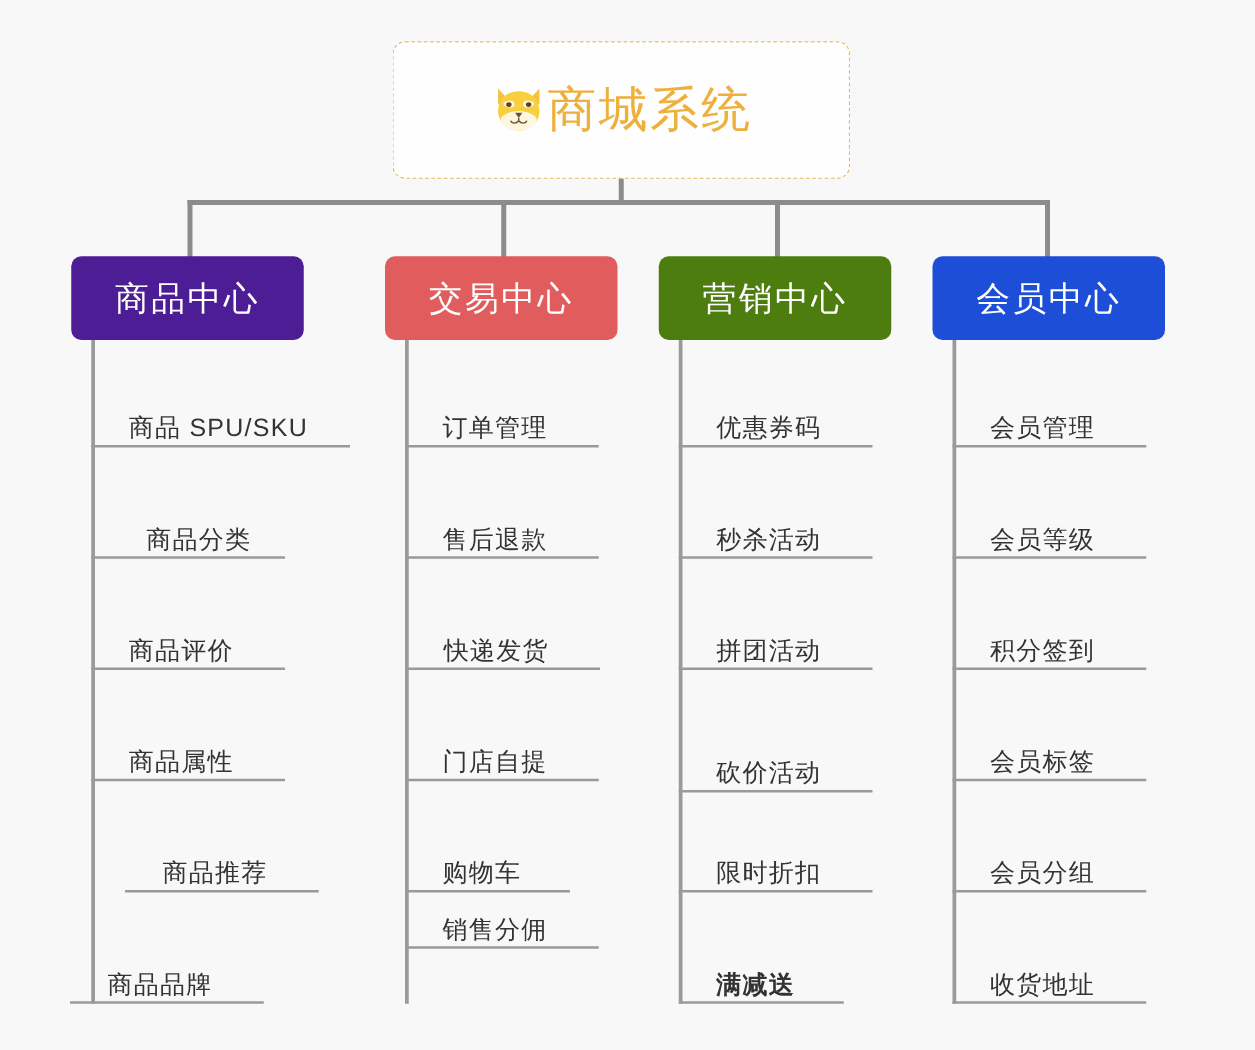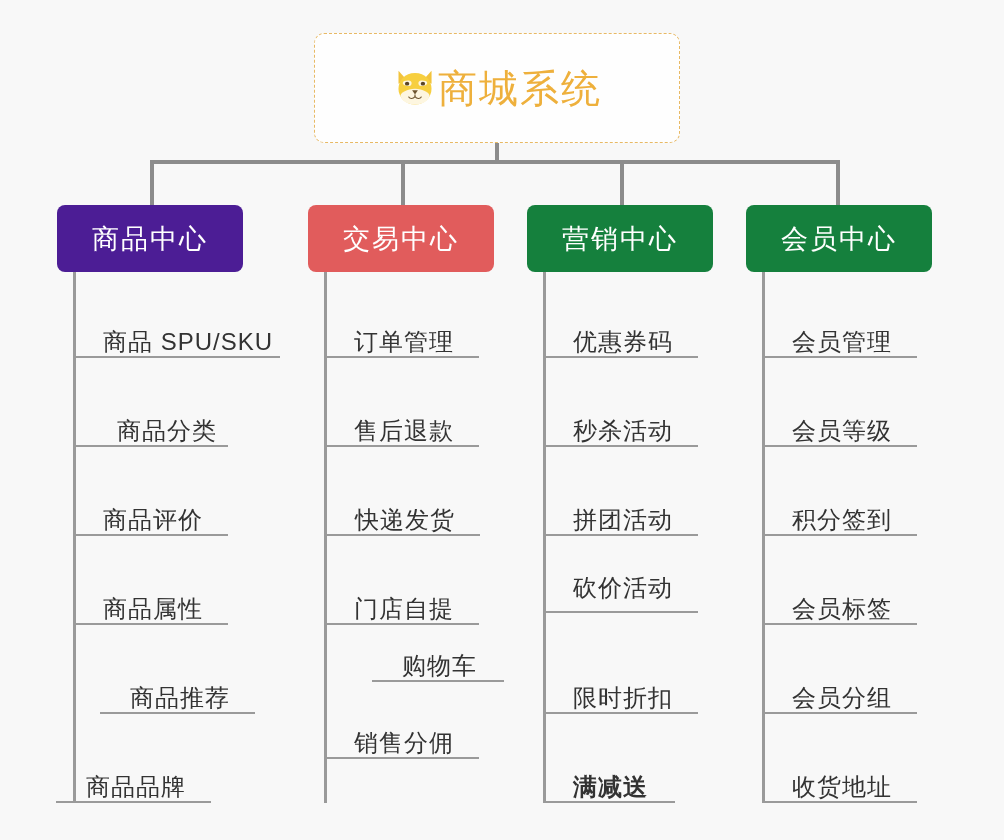--- a/index.html
+++ b/index.html
@@ -82,21 +82,21 @@
     position: absolute;
     height: 46px;
     box-sizing: border-box;
     border-bottom: 2px solid #9a9a9a;
     display: flex;
     align-items: flex-end;
     padding-left: 30px;
     padding-bottom: 2px;
   }
   .leaf-label {
-    font-size: 24px;
+    font-size: 20px;
     color: #333333;
     line-height: 1.05;
     white-space: nowrap;
     letter-spacing: 1px;
   }
 </style>
 </head>
 <body>
 
 <div id="chart">
@@ -154,47 +154,47 @@
       </div>
       <div class="leaf" style="left: 324px; top: 401px; width: 155px;">
         <span class="leaf-label">售后退款</span>
       </div>
       <div class="leaf" style="left: 325px; top: 490px; width: 155px;">
         <span class="leaf-label">快递发货</span>
       </div>
       <div class="leaf" style="left: 324px; top: 579px; width: 155px;">
         <span class="leaf-label">门店自提</span>
       </div>
-      <div class="leaf" style="left: 324px; top: 636px; width: 132px; margin-left: 48px;">
+      <div class="leaf" style="left: 324px; top: 668px; width: 132px;">
         <span class="leaf-label">购物车</span>
       </div>
       <div class="leaf" style="left: 324px; top: 713px; width: 155px;">
         <span class="leaf-label">销售分佣</span>
       </div>
-      <div class="branch-header" style="left: 527px; width: 186px; background: #15803d;">营销中心</div>
+      <div class="branch-header" style="left: 527px; width: 186px; background: #4d7c0f;">营销中心</div>
       <div class="rail" style="left: 543px; height: 531px;"></div>
       <div class="leaf" style="left: 543px; top: 312px; width: 155px;">
         <span class="leaf-label">优惠券码</span>
       </div>
       <div class="leaf" style="left: 543px; top: 401px; width: 155px;">
         <span class="leaf-label">秒杀活动</span>
       </div>
       <div class="leaf" style="left: 543px; top: 490px; width: 155px;">
         <span class="leaf-label">拼团活动</span>
       </div>
-      <div class="leaf" style="left: 543px; top: 567px; width: 155px; align-items: center;">
+      <div class="leaf" style="left: 543px; top: 588px; width: 155px;">
         <span class="leaf-label">砍价活动</span>
       </div>
       <div class="leaf" style="left: 543px; top: 668px; width: 155px;">
         <span class="leaf-label">限时折扣</span>
       </div>
       <div class="leaf" style="left: 543px; top: 757px; width: 132px; font-weight: bold;">
         <span class="leaf-label">满减送</span>
       </div>
-      <div class="branch-header" style="left: 746px; width: 186px; background: #15803d;">会员中心</div>
+      <div class="branch-header" style="left: 746px; width: 186px; background: #1d4ed8;">会员中心</div>
       <div class="rail" style="left: 762px; height: 531px;"></div>
       <div class="leaf" style="left: 762px; top: 312px; width: 155px;">
         <span class="leaf-label">会员管理</span>
       </div>
       <div class="leaf" style="left: 762px; top: 401px; width: 155px;">
         <span class="leaf-label">会员等级</span>
       </div>
       <div class="leaf" style="left: 762px; top: 490px; width: 155px;">
         <span class="leaf-label">积分签到</span>
       </div>

